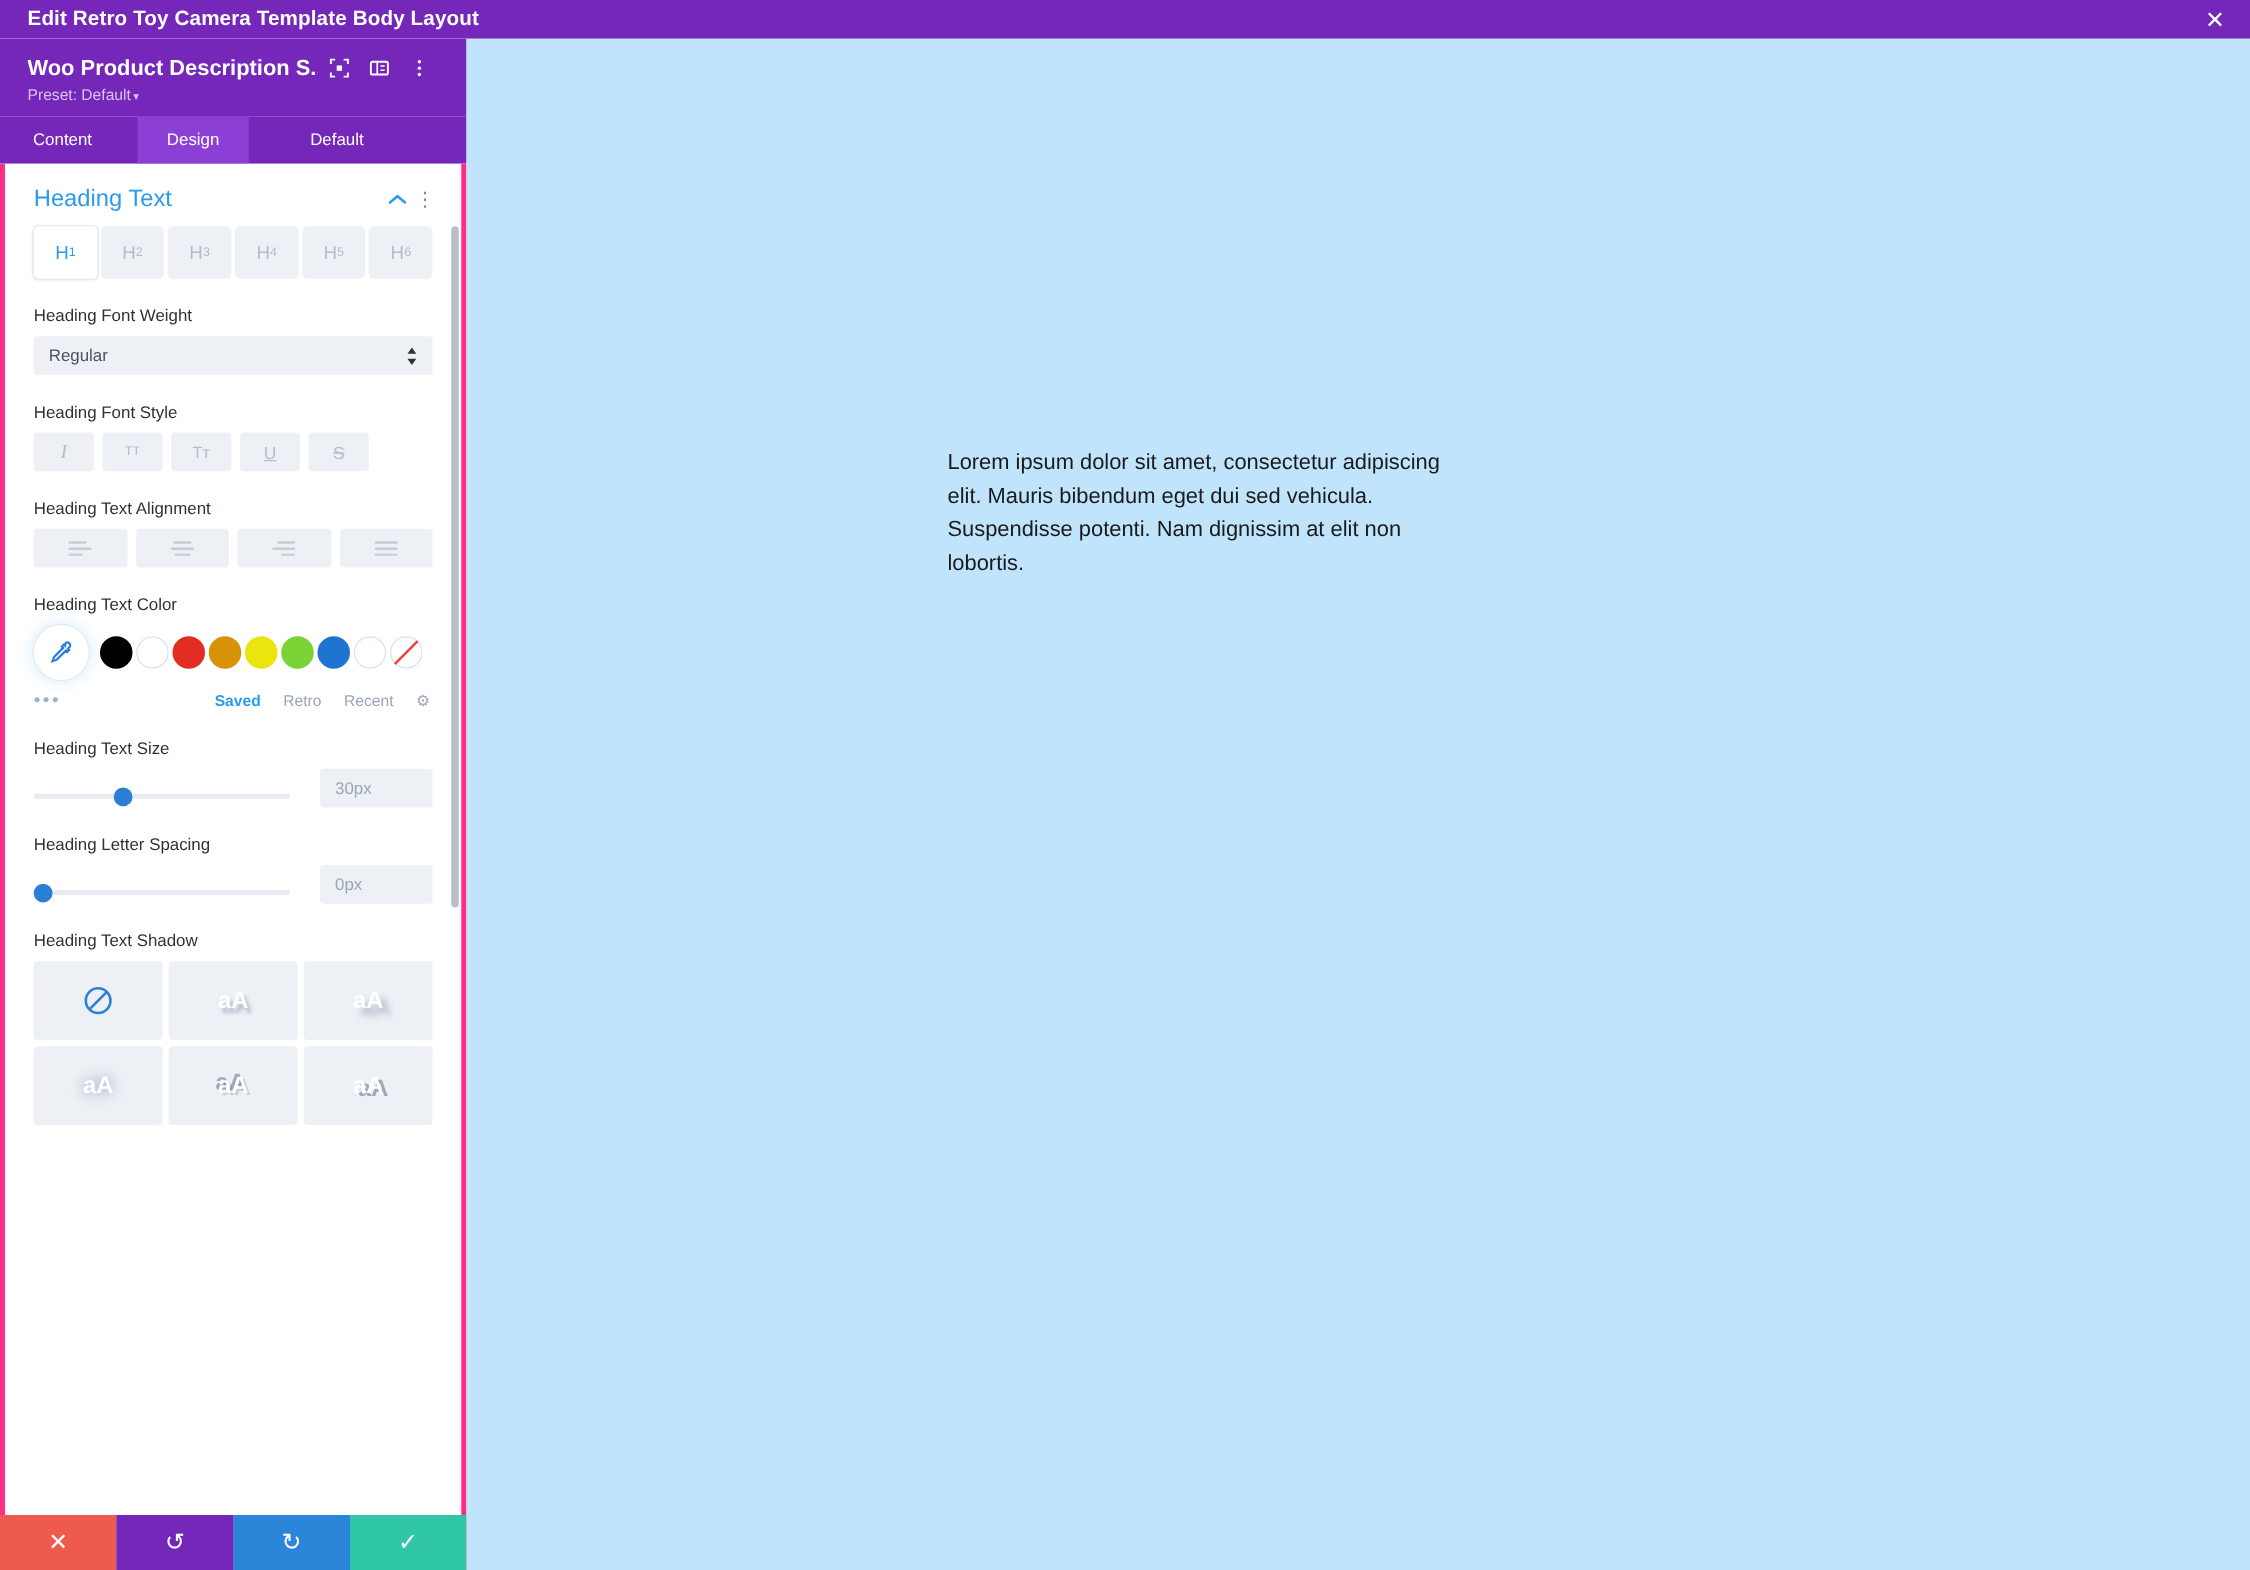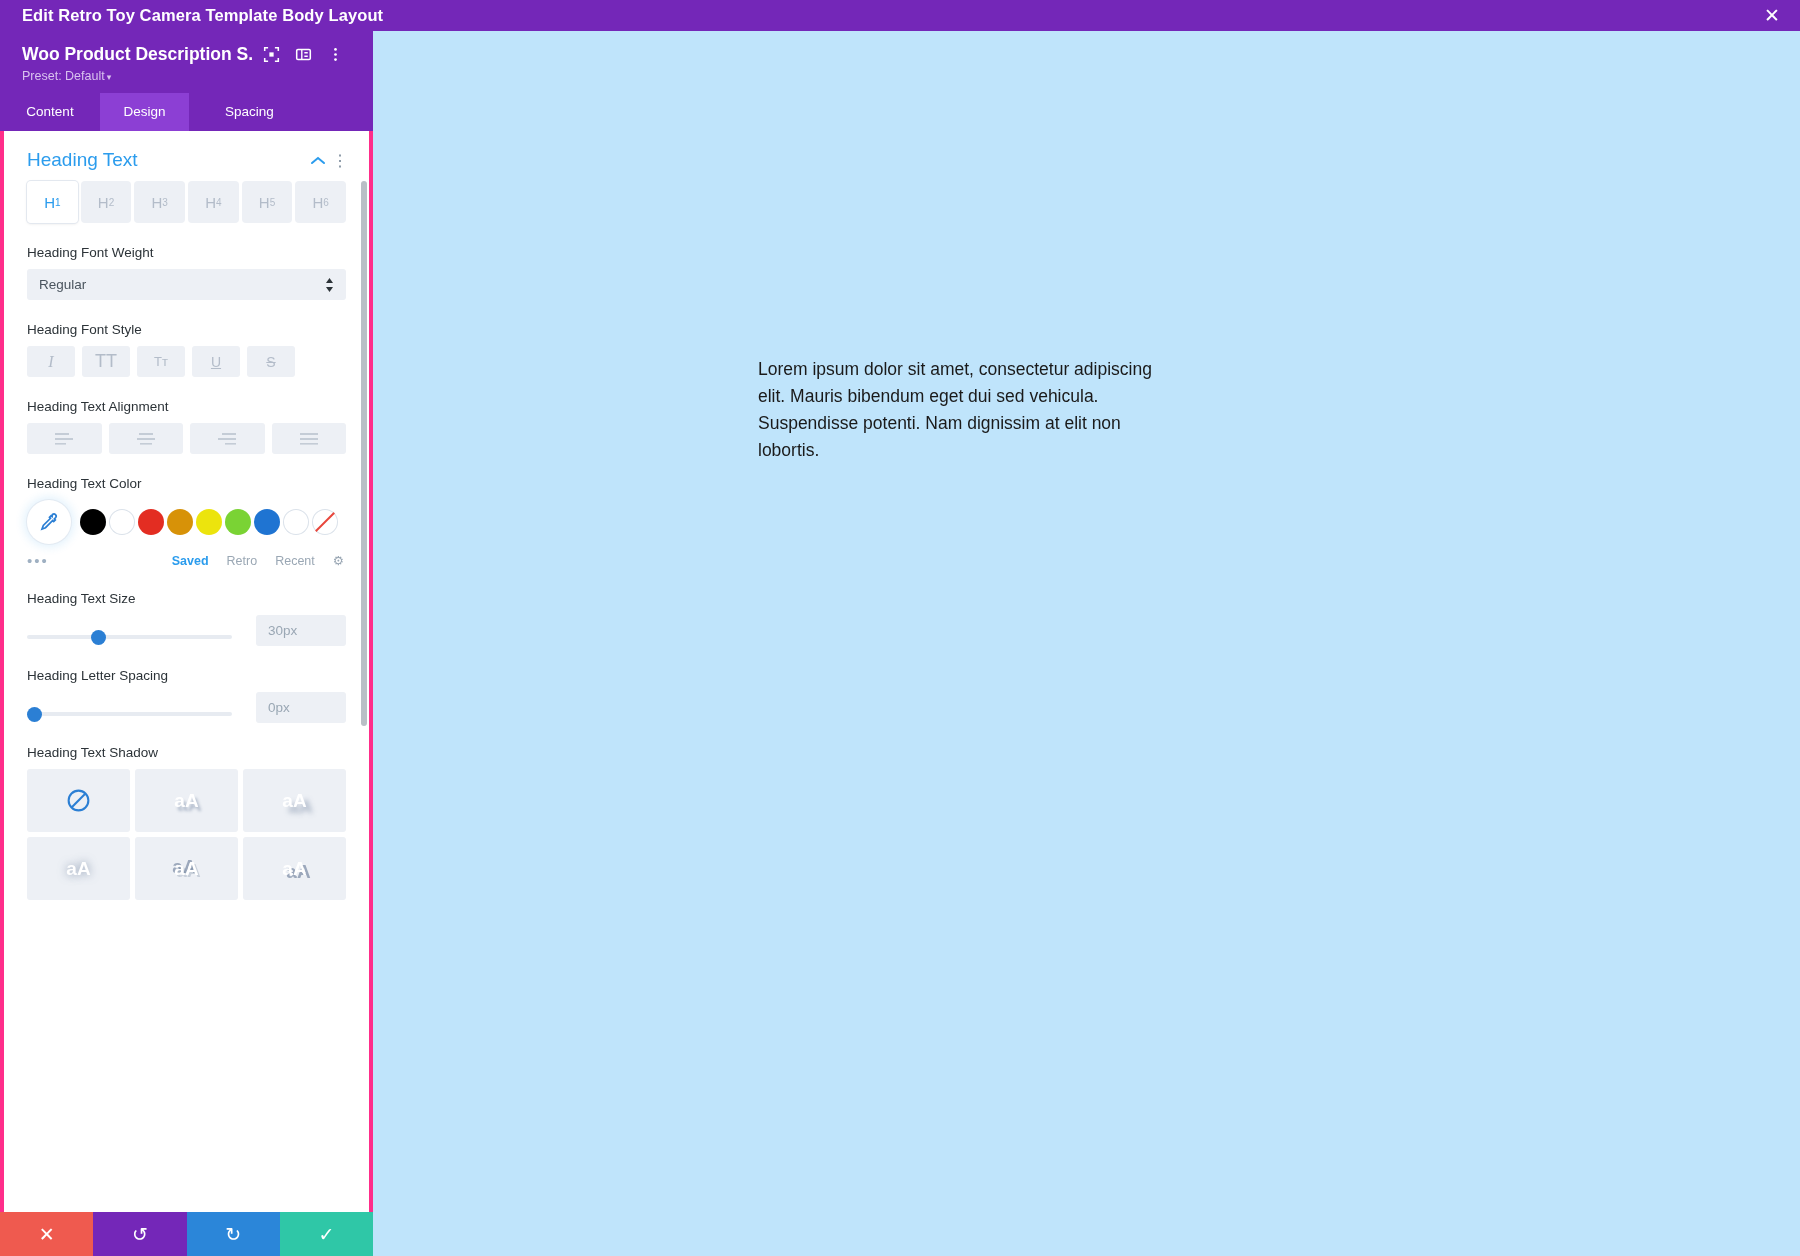--- a/index.html
+++ b/index.html
@@ -62,21 +62,21 @@
     width: 22px; height: 22px; display: flex; align-items: center;
     justify-content: center; cursor: pointer; color: #ffffff;
   }
   .hdr-icon svg { display: block; }
   .preset-row {
     margin-top: 4px; color: #d9c2ef; font-size: 12.5px; cursor: pointer;
   }
   .preset-caret { font-size: 9px; margin-left: 2px; }
 
   
-  .tabs { display: flex; background: #7427b8; flex: 0 0 auto; }
+  .tabs { display: flex; background: #7427b8; flex: 0 0 auto; gap: 10px; }
   .tab {
     padding: 11px 0 12px 0; text-align: center;
     color: #ffffff; font-size: 13.5px; cursor: pointer;
     font-family: "Liberation Sans", sans-serif;
   }
   .tab-content { width: 100px; }
   .tab-design  { width: 89px; }
   .tab-advanced{ width: 121px; }
   .tab.active { background: #8c3fd4; font-weight: normal; }
 
@@ -278,21 +278,21 @@
         </div>
       </div>
       <div class="preset-row">
         <span>Preset: Default</span><span class="preset-caret">▾</span>
       </div>
     </div>
 
     <div class="tabs">
       <div class="tab tab-content">Content</div>
       <div class="tab tab-design active">Design</div>
-      <div class="tab tab-advanced">Spacing</div>
+      <div class="tab tab-advanced">Default</div>
     </div>
 
     <div class="panel-wrap">
       <div class="panel-scroll">
 
         <div class="section-head">
           <div class="section-title">Heading Text</div>
           <div class="section-ico">
             <svg width="16" height="10" viewBox="0 0 16 10" fill="none" stroke="#2b9ced" stroke-width="2" stroke-linecap="round">
               <path d="M2 7L8 2l6 5"></path>
@@ -342,21 +342,21 @@
           </div>
         </div>
 
         <div class="field">
           <div class="field-label">Heading Font Style</div>
           <div class="btnrow">
             <div class="sbtn">
                 <span style="font-style:italic;font-family:'Liberation Serif',serif;font-size:16px">I</span>
               </div>
             <div class="sbtn">
-                <span style="font-size:18px">TT</span>
+                <span style="font-size:10px">TT</span>
               </div>
             <div class="sbtn">
                 <span style="font-size:13px">Tᴛ</span>
               </div>
             <div class="sbtn">
                 <span style="text-decoration:underline;font-size:14px">U</span>
               </div>
             <div class="sbtn">
                 <span style="text-decoration:line-through;font-size:14px">S</span>
               </div>

